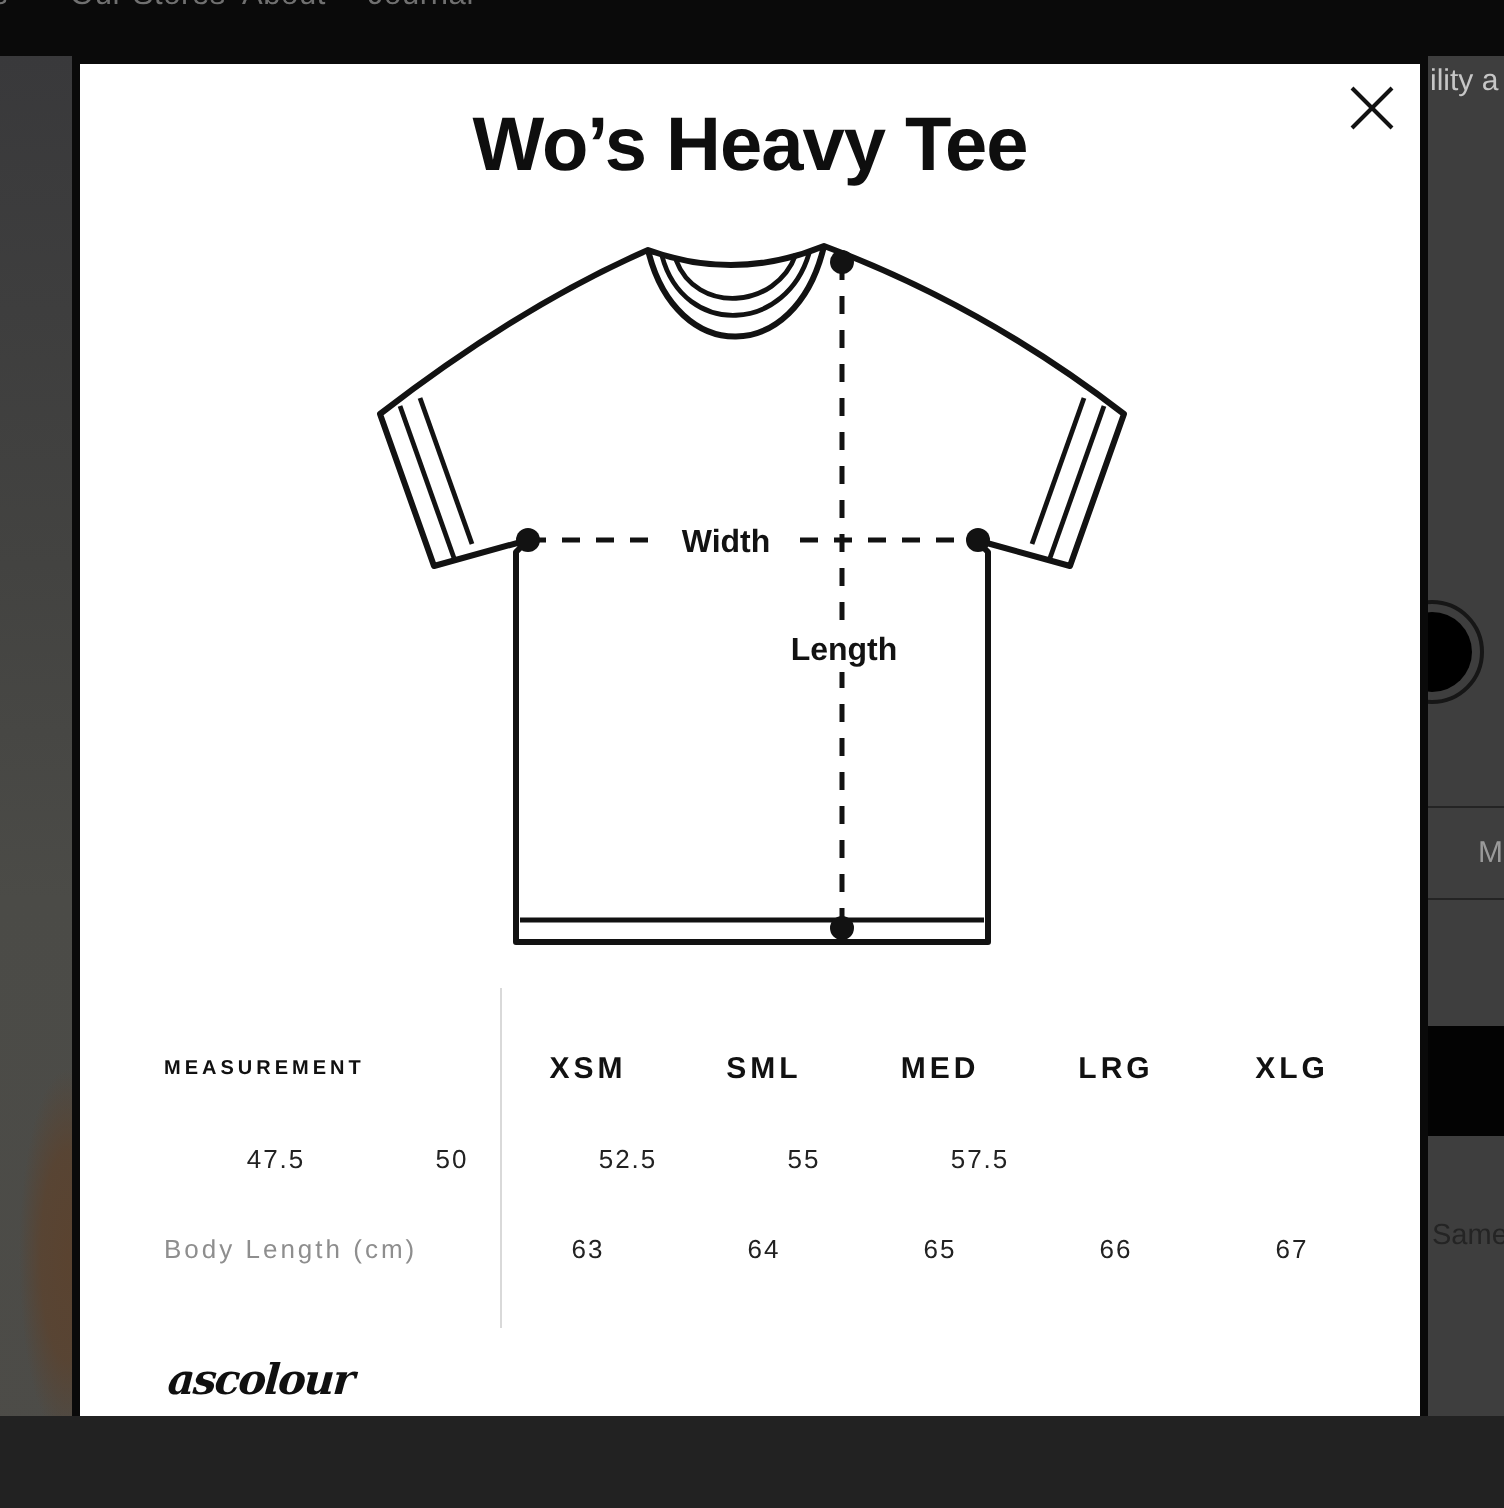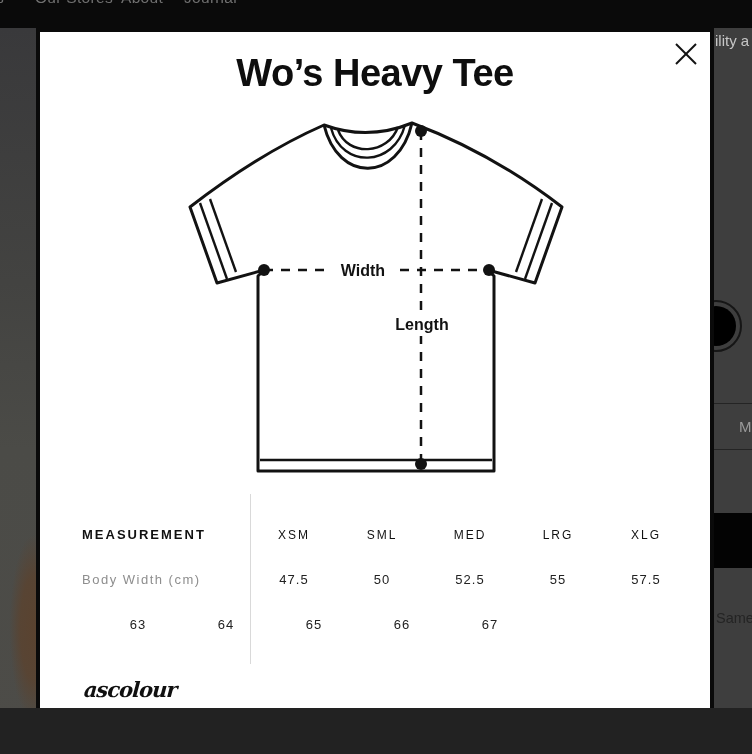--- a/index.html
+++ b/index.html
@@ -86,24 +86,24 @@
     position:absolute;left:42px;top:462px;width:620px;padding-top:18px;
   }
   .sg-divider{
     position:absolute;left:168px;top:0;width:1px;height:170px;background:#d9d9d9;
   }
   .sg-row{display:flex;align-items:center;height:45px;}
   .sg-cell-label{width:168px;}
   .sg-cell-val{width:88px;text-align:center;}
   .sg-cell-val:first-of-type{margin-left:12px;}
   .sg-head .sg-cell-label{
-    font-size:13px;font-weight:bold;letter-spacing:2px;color:#111;
+    font-size:10px;font-weight:bold;letter-spacing:2px;color:#111;
   }
   .sg-head .sg-cell-val{
-    font-size:12px;font-weight:normal;letter-spacing:2px;color:#111;
+    font-size:15px;font-weight:bold;letter-spacing:2px;color:#111;
   }
   .sg-body .sg-cell-label{
     font-size:13px;color:#8e8e8e;letter-spacing:1.5px;
   }
   .sg-body .sg-cell-val{
     font-size:13px;color:#222;letter-spacing:1px;
   }
 
   
   .note-row{
@@ -193,28 +193,28 @@
       <div class="sg-divider"></div>
       <div class="sg-row sg-head">
         <div class="sg-cell-label">MEASUREMENT</div>
         <div class="sg-cell-val">XSM</div>
         <div class="sg-cell-val">SML</div>
         <div class="sg-cell-val">MED</div>
         <div class="sg-cell-val">LRG</div>
         <div class="sg-cell-val">XLG</div>
       </div>
       <div class="sg-row sg-body">
-        <div class="sg-cell-label">Body Width (cm)</div>
         <div class="sg-cell-val">47.5</div>
         <div class="sg-cell-val">50</div>
         <div class="sg-cell-val">52.5</div>
         <div class="sg-cell-val">55</div>
         <div class="sg-cell-val">57.5</div>
       </div>
       <div class="sg-row sg-body">
+        <div class="sg-cell-label">Body Length (cm)</div>
         <div class="sg-cell-val">63</div>
         <div class="sg-cell-val">64</div>
         <div class="sg-cell-val">65</div>
         <div class="sg-cell-val">66</div>
         <div class="sg-cell-val">67</div>
       </div>
     </div>
 
     <div class="note-row">
       <span class="brand-logo">ascolour</span>

